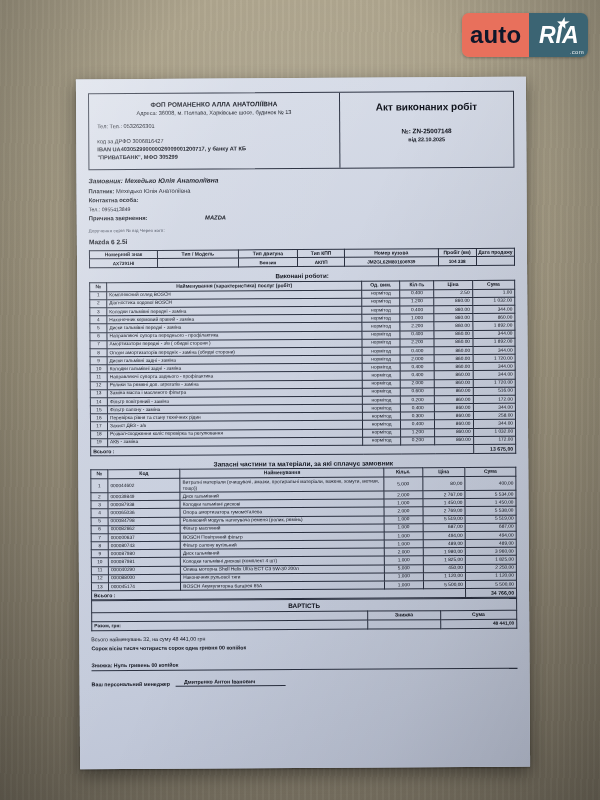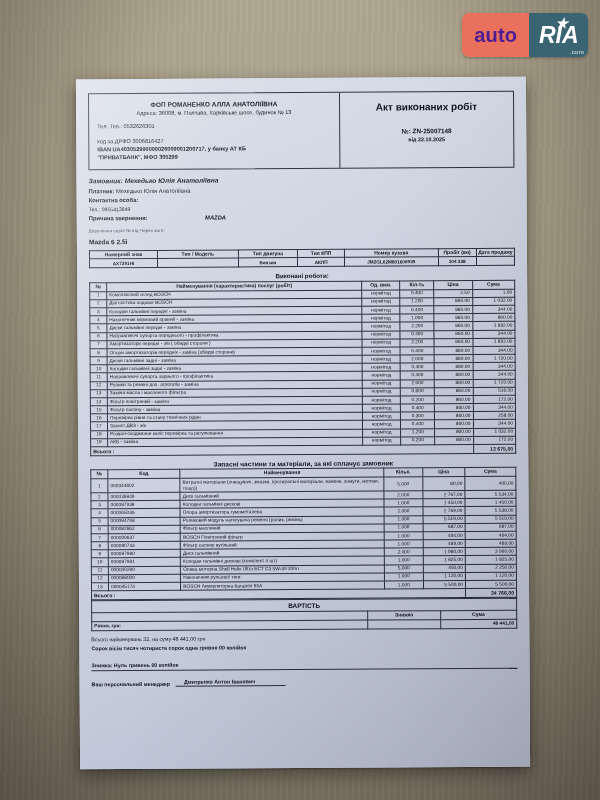--- a/index.html
+++ b/index.html
@@ -30,23 +30,23 @@
 
   
   #logo{
     position:absolute; top:13px; right:12px;
     display:flex; height:44px; width:126px;
     border-radius:7px; overflow:hidden;
     box-shadow:0 1px 3px rgba(0,0,0,.3);
     z-index:6;
   }
   #logo .auto{
-    background:#e8705c; color:#4c1d95;
+    background:#e8705c; color:#0f172a;
     flex:1.15; display:flex; align-items:center; justify-content:center;
-    font-size:20px; font-weight:bold; letter-spacing:.2px;
+    font-size:24px; font-weight:bold; letter-spacing:.2px;
   }
   #logo .ria{
     background:#3b6473; color:#ffffff;
     flex:1; display:flex; align-items:center; justify-content:center;
     position:relative;
     font-size:23px; font-weight:bold; font-style:italic;
   }
   #logo .ria .star{
     position:absolute; top:3px; left:50%; transform:translateX(-26%);
     font-size:14px; line-height:1; color:#ffffff;

